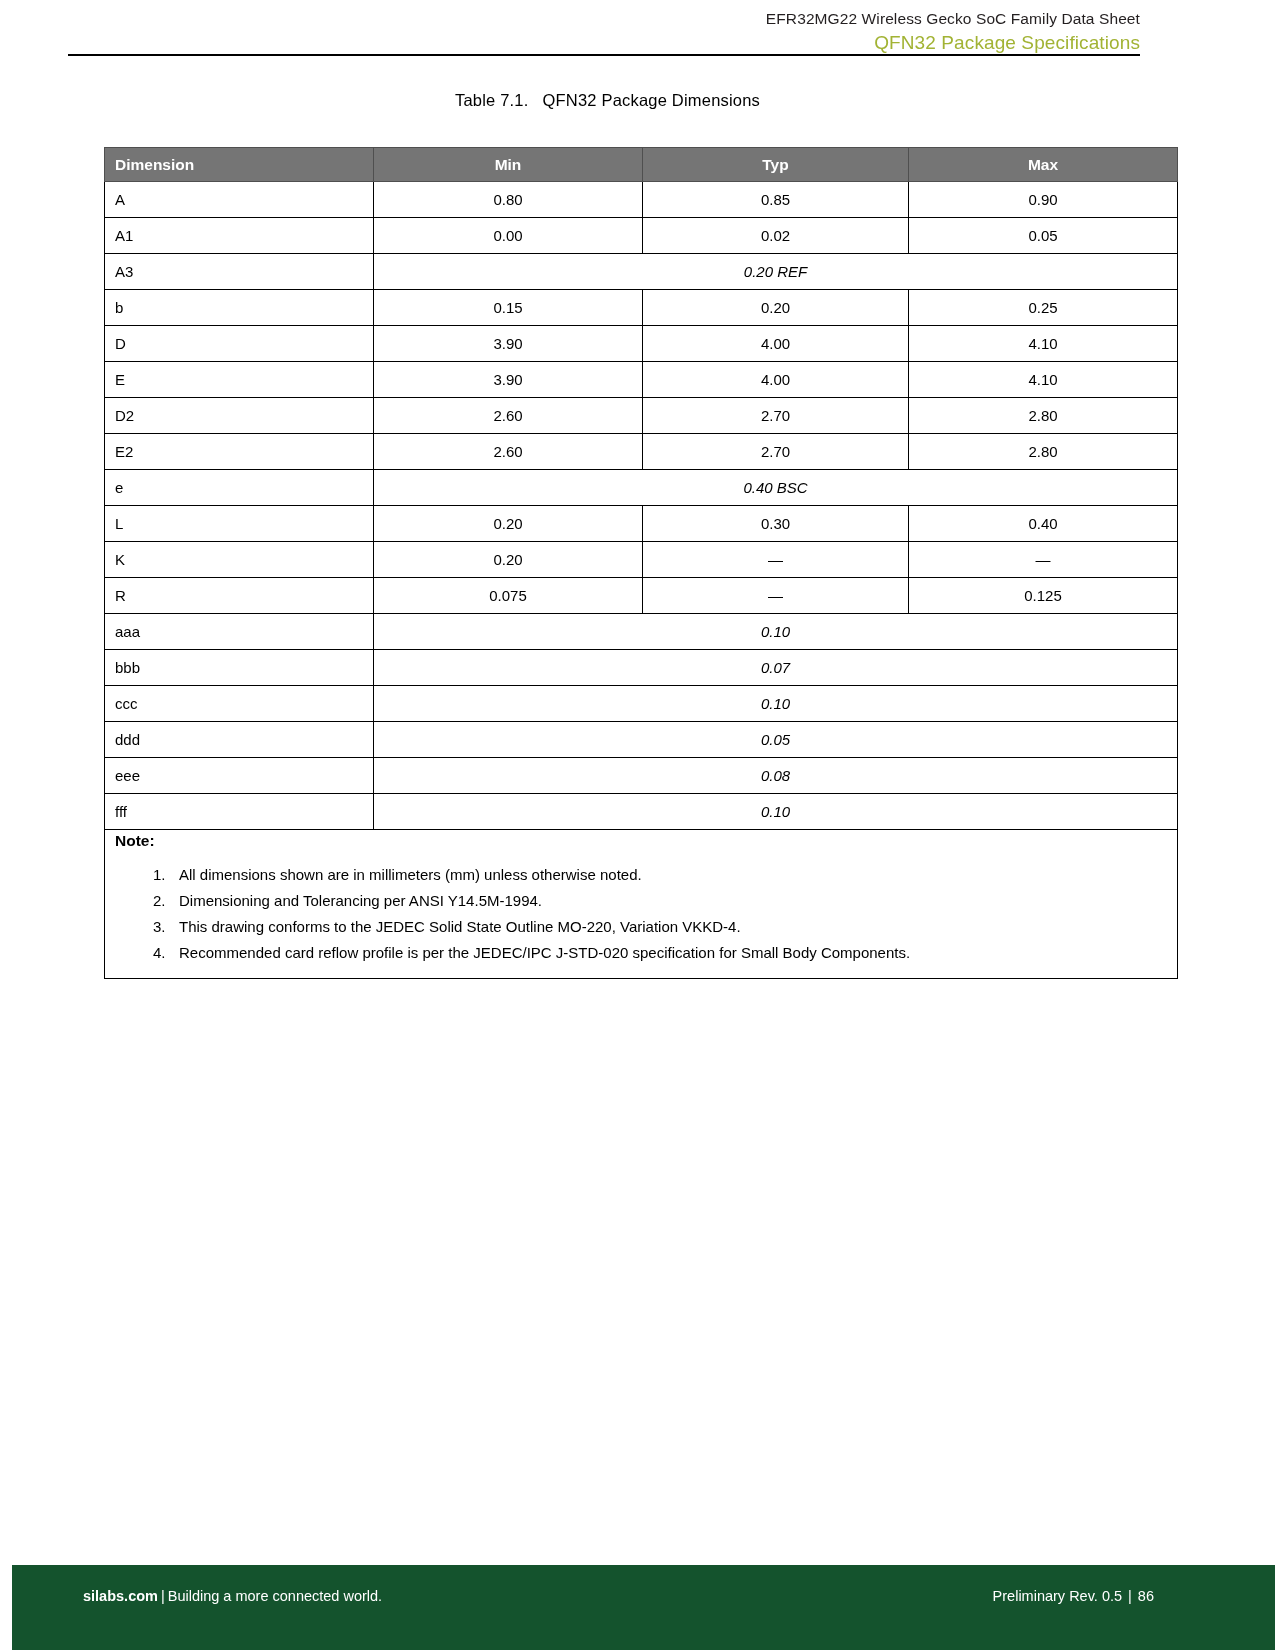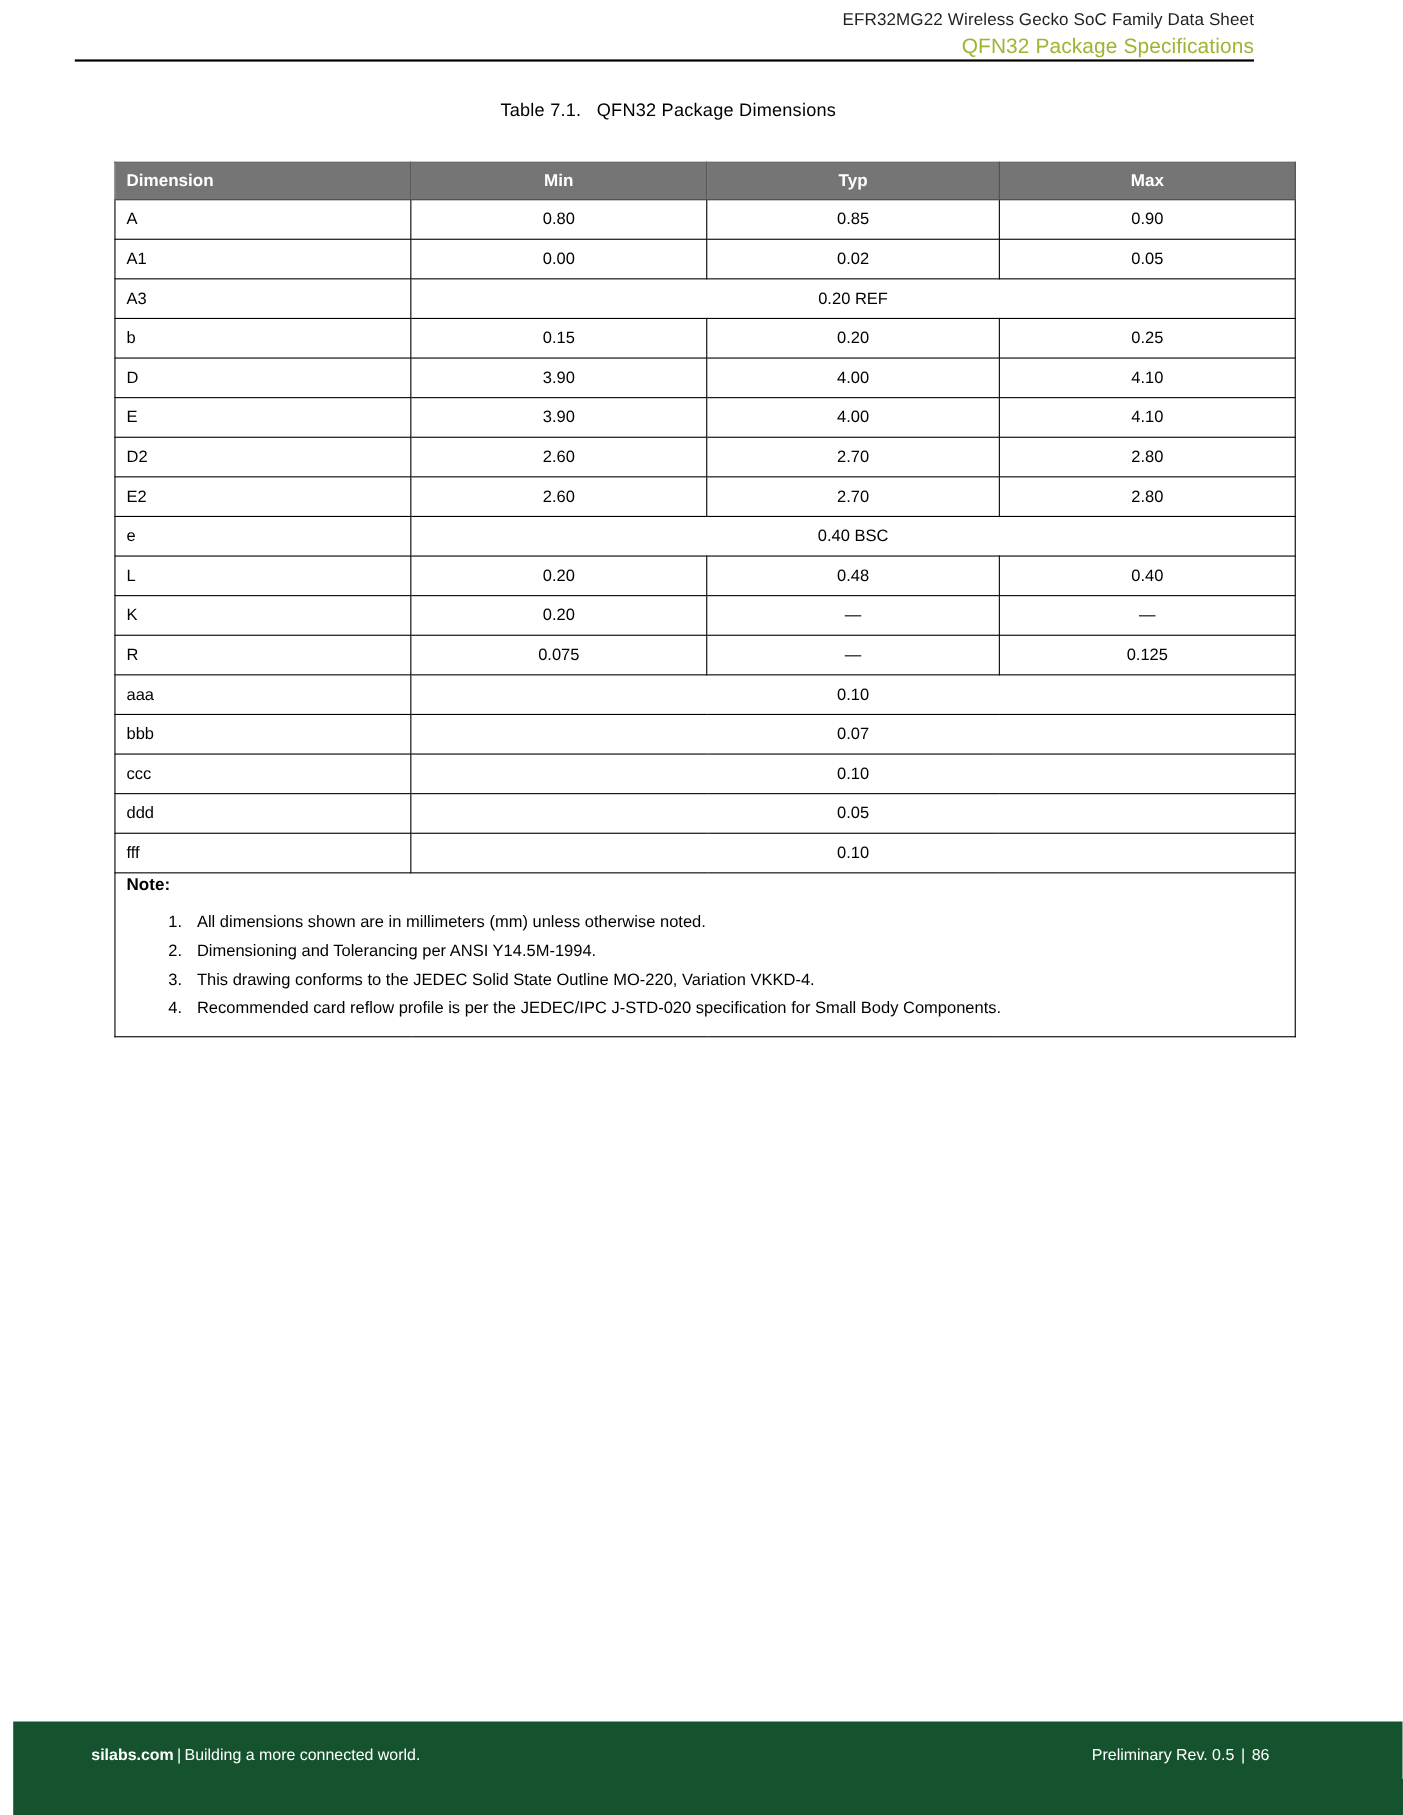--- a/index.html
+++ b/index.html
@@ -111,20 +111,21 @@
     text-align: left;
     font-size: 15px;
   }
   table.dim-table td.val {
     text-align: center;
     font-size: 15px;
   }
   table.dim-table td.span {
     text-align: center;
     font-size: 15px;
+    font-style: italic;
   }
 
   
   .notes-cell {
     border: 1px solid #000000;
     border-top: 1px solid #000000;
     padding: 10px 14px 22px 14px;
     height: auto;
     vertical-align: top;
   }
@@ -263,21 +264,21 @@
             <td class="val">2.70</td>
             <td class="val">2.80</td>
           </tr>
           <tr>
             <td class="dim-name">e</td>
             <td class="span" colspan="3">0.40 BSC</td>
           </tr>
           <tr>
             <td class="dim-name">L</td>
             <td class="val">0.20</td>
-            <td class="val">0.48</td>
+            <td class="val">0.30</td>
             <td class="val">0.40</td>
           </tr>
           <tr>
             <td class="dim-name">K</td>
             <td class="val">0.20</td>
             <td class="val">—</td>
             <td class="val">—</td>
           </tr>
           <tr>
             <td class="dim-name">R</td>
@@ -293,20 +294,24 @@
             <td class="dim-name">bbb</td>
             <td class="span" colspan="3">0.07</td>
           </tr>
           <tr>
             <td class="dim-name">ccc</td>
             <td class="span" colspan="3">0.10</td>
           </tr>
           <tr>
             <td class="dim-name">ddd</td>
             <td class="span" colspan="3">0.05</td>
+          </tr>
+          <tr>
+            <td class="dim-name">eee</td>
+            <td class="span" colspan="3">0.08</td>
           </tr>
           <tr>
             <td class="dim-name">fff</td>
             <td class="span" colspan="3">0.10</td>
           </tr>
         </tbody>
       <tfoot>
         <tr>
           <td class="notes-cell" colspan="4">
             <div class="notes-title">Note:</div>

